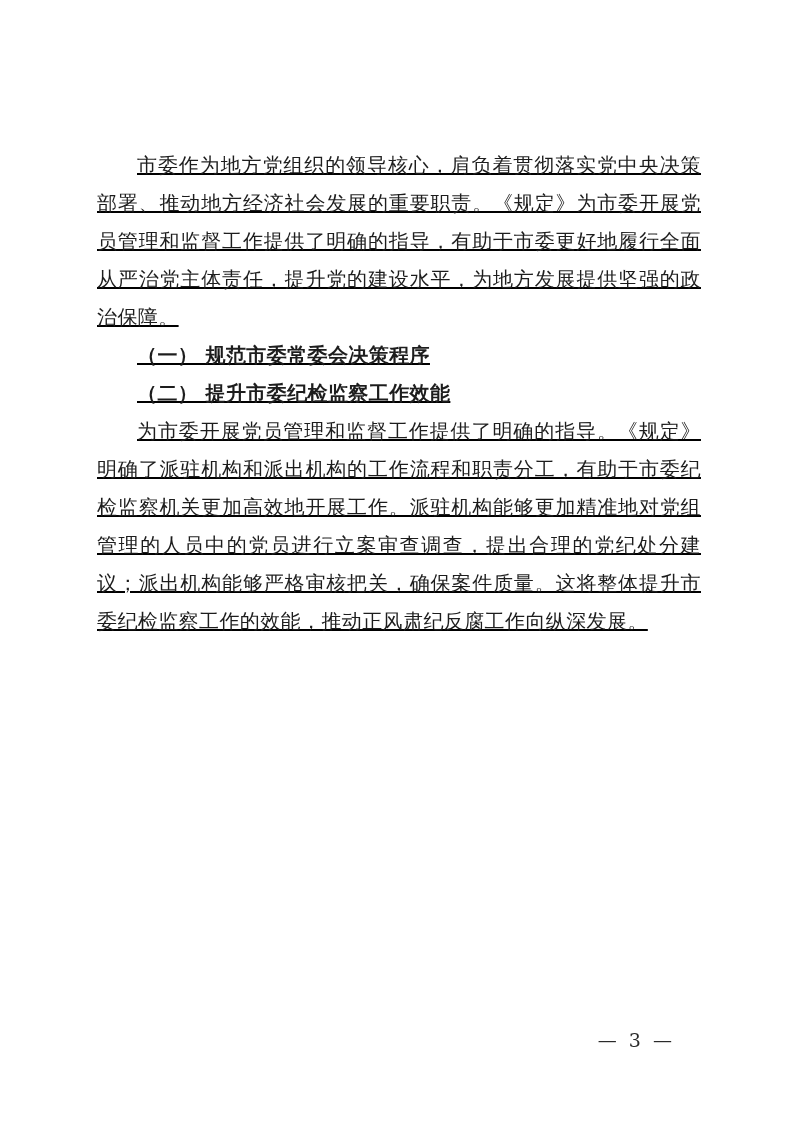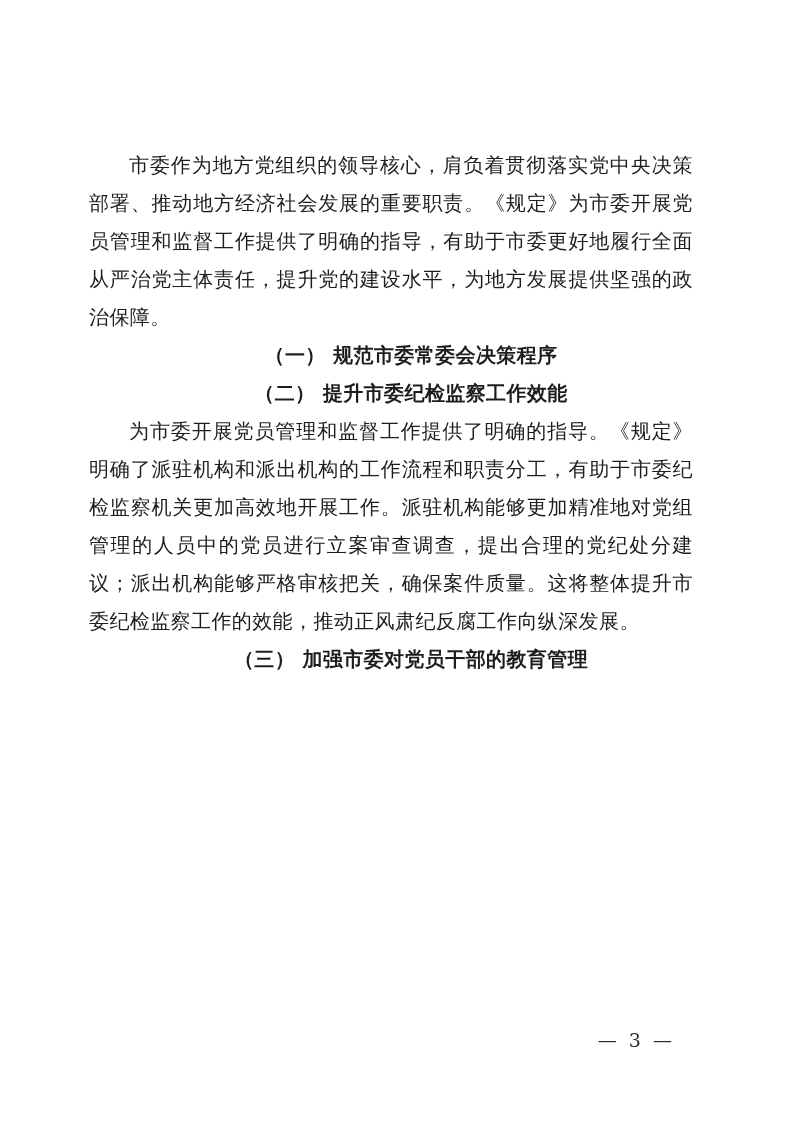--- a/index.html
+++ b/index.html
@@ -10,36 +10,37 @@
   .page {
     position: relative;
     width: 793px;
     height: 1122px;
     background: #ffffff;
     overflow: hidden;
     font-family: "DejaVu Serif", "Liberation Serif", serif;
   }
   .content {
     position: absolute;
-    left: 89px;
+    left: 97px;
     top: 146px;
     width: 604px;
+    text-decoration: underline;
   }
   .para, .heading {
     margin: 0;
     font-size: 20px;
     line-height: 38px;
     color: #1d1d1d;
     text-align: justify;
     text-indent: 2em;
     letter-spacing: 0.4px;
   }
   .heading {
     font-weight: bold;
-    text-align: center;
+    text-align: left;
   }
   .footer {
     position: absolute;
     top: 1026px;
     right: 118px;
     font-size: 19px;
     line-height: 28px;
     color: #2a2a2a;
     letter-spacing: 3px;
     font-family: "DejaVu Serif", "Liberation Serif", serif;
@@ -47,17 +48,16 @@
 </style>
 </head>
 <body>
 
 <div class="page">
   <div class="content">
     <p class="para">市委作为地方党组织的领导核心，肩负着贯彻落实党中央决策部署、推动地方经济社会发展的重要职责。《规定》为市委开展党员管理和监督工作提供了明确的指导，有助于市委更好地履行全面从严治党主体责任，提升党的建设水平，为地方发展提供坚强的政治保障。</p>
     <p class="heading">（一） 规范市委常委会决策程序</p>
     <p class="heading">（二） 提升市委纪检监察工作效能</p>
     <p class="para">为市委开展党员管理和监督工作提供了明确的指导。《规定》明确了派驻机构和派出机构的工作流程和职责分工，有助于市委纪检监察机关更加高效地开展工作。派驻机构能够更加精准地对党组管理的人员中的党员进行立案审查调查，提出合理的党纪处分建议；派出机构能够严格审核把关，确保案件质量。这将整体提升市委纪检监察工作的效能，推动正风肃纪反腐工作向纵深发展。</p>
-    <p class="heading">（三） 加强市委对党员干部的教育管理</p>
   </div>
 
   <div class="footer">— 3 —</div>
 </div>
 
 </body></html>

